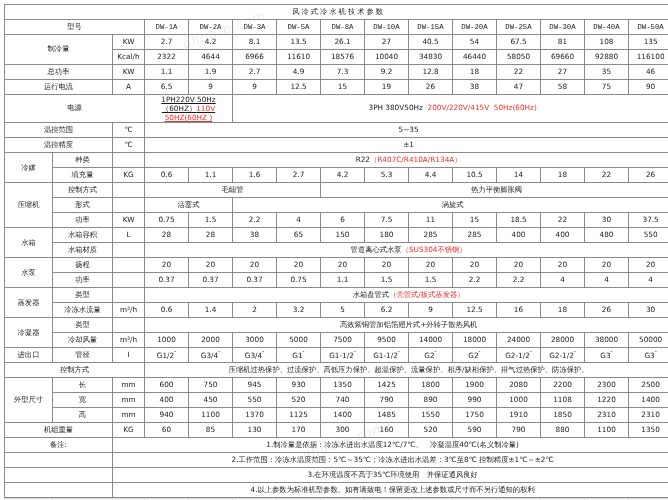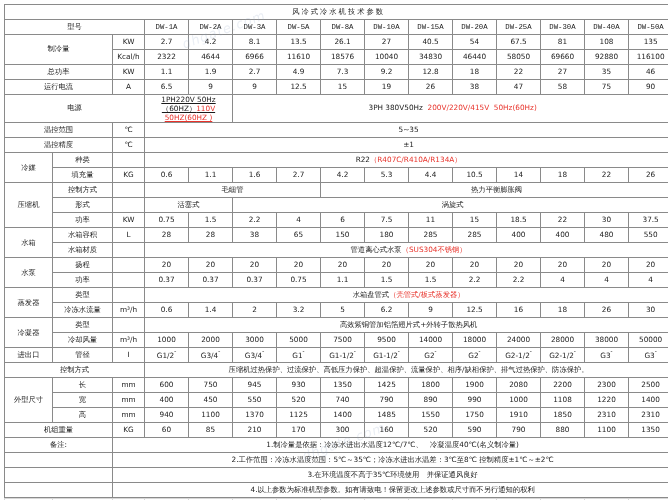--- a/index.html
+++ b/index.html
@@ -470,21 +470,21 @@
         <td>1850</td>
         <td>2310</td>
         <td>2310</td>
       </tr>
 
       <tr>
         <td class="grp" colspan="2">机组重量</td>
         <td class="unit">KG</td>
         <td>60</td>
         <td>85</td>
-        <td>210</td>
+        <td>130</td>
         <td>170</td>
         <td>300</td>
         <td>160</td>
         <td>520</td>
         <td>590</td>
         <td>790</td>
         <td>880</td>
         <td>1100</td>
         <td>1350</td>
       </tr>

